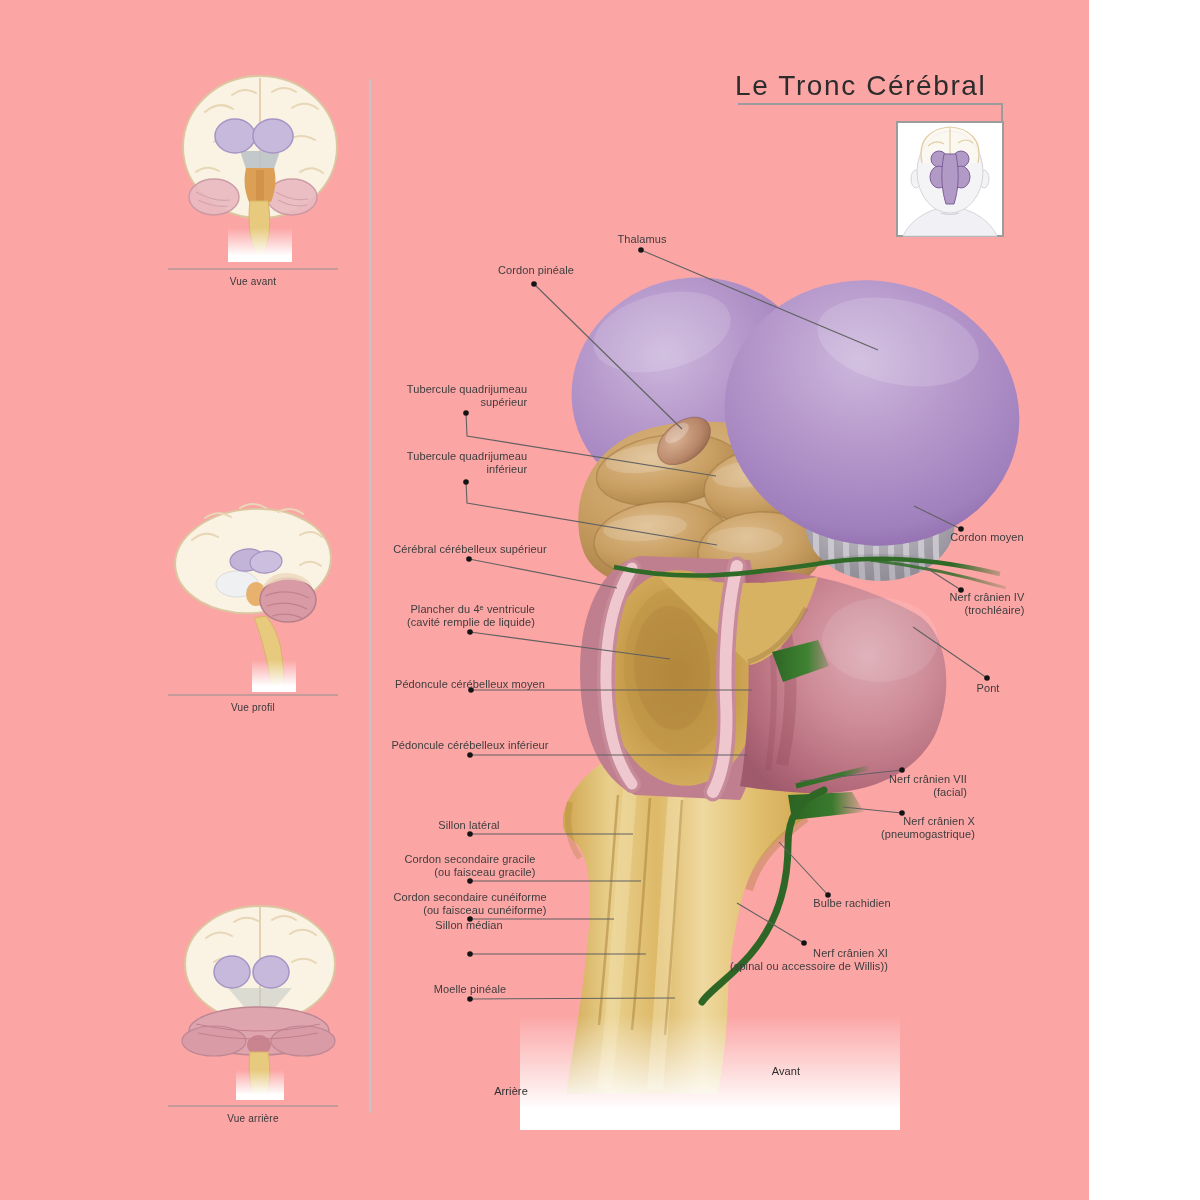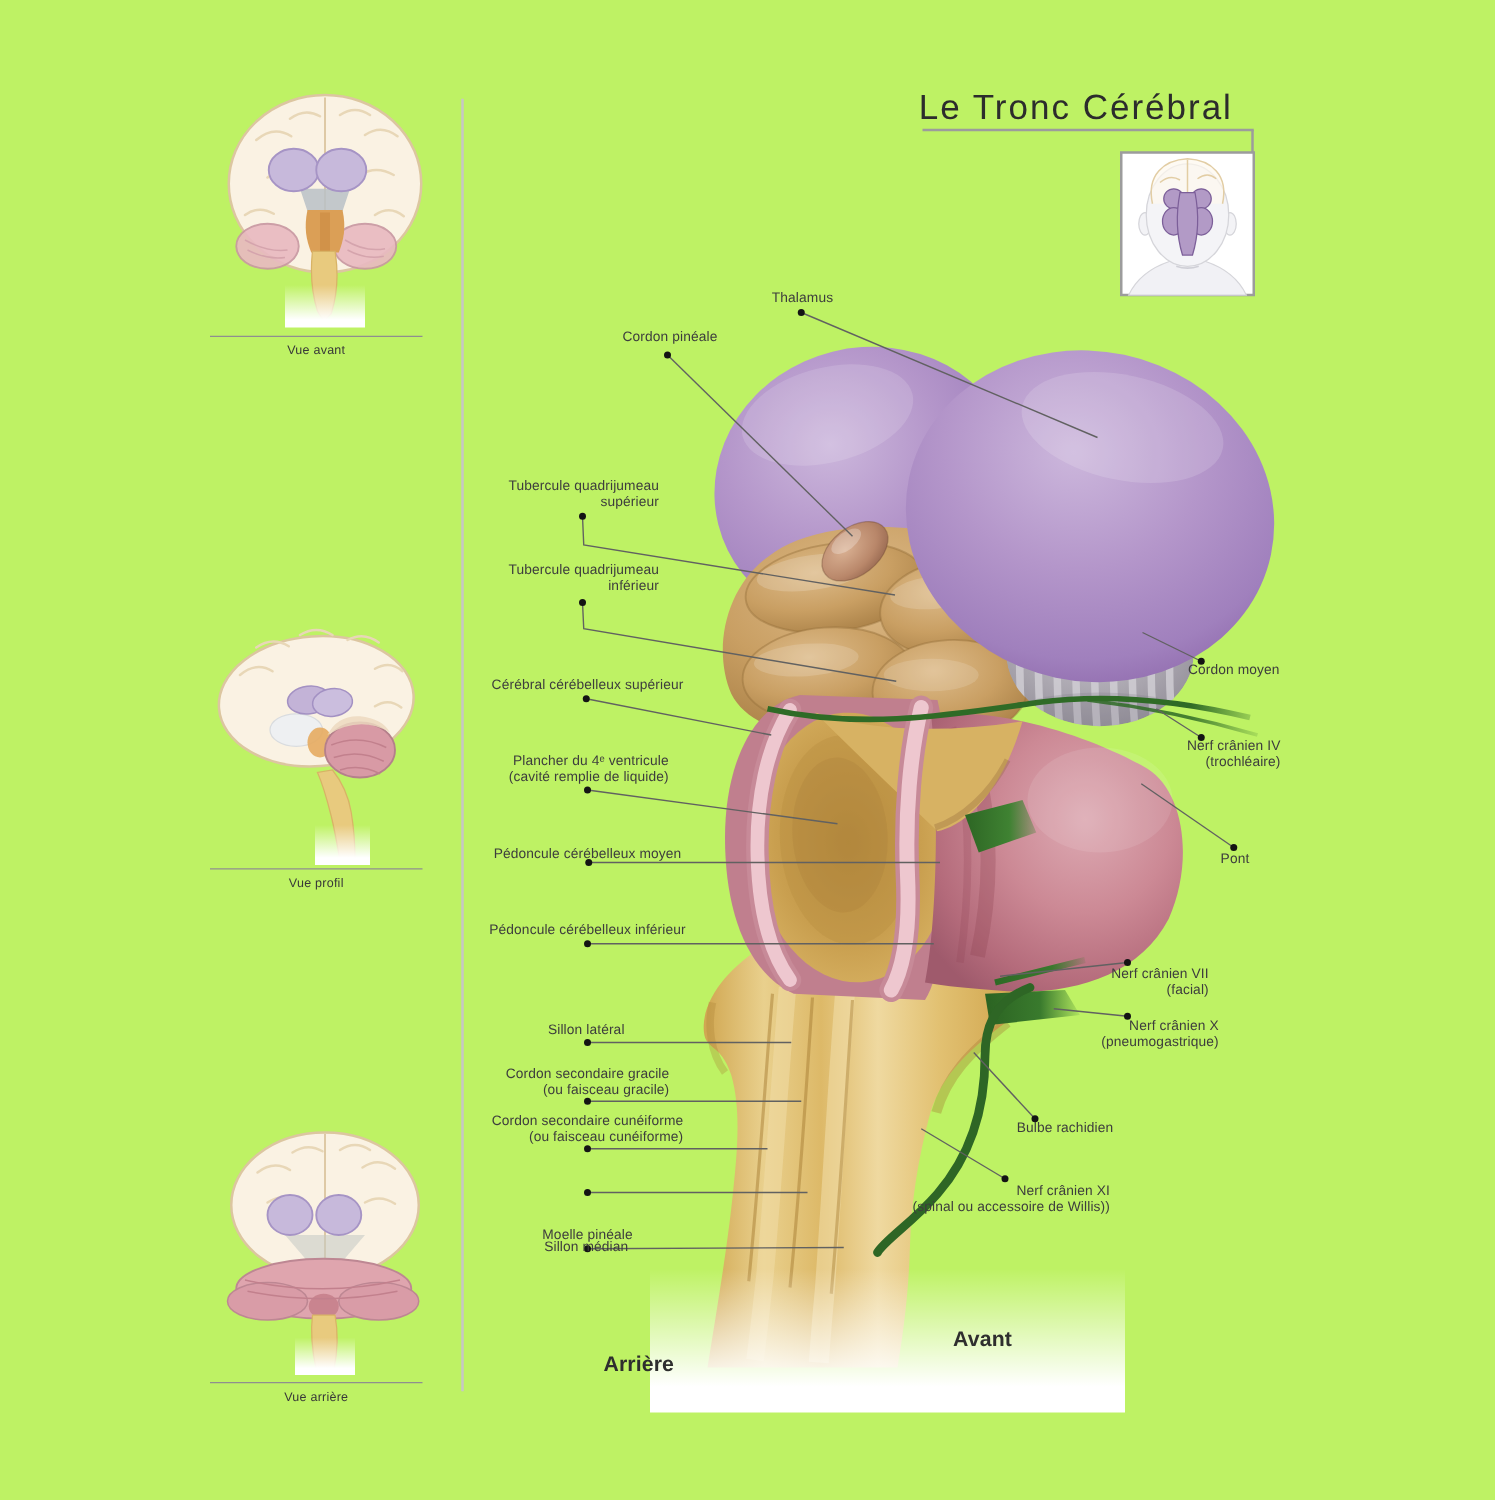--- a/index.html
+++ b/index.html
@@ -1,26 +1,26 @@
 <!DOCTYPE html>
 <html><head>
 <meta charset="utf-8">
 <style>
   html,body { margin:0; padding:0; background:#ffffff; }
   .canvas {
-    position:relative; width:1196px; height:1200px; background:#bef264;
+    position:relative; width:1089px; height:1200px; background:#fca5a5;
     font-family:"Liberation Sans","DejaVu Sans",sans-serif; overflow:hidden;
   }
   svg.art { position:absolute; left:0; top:0; }
   .lbl {
     position:absolute; transform:translate(-50%,-50%);
     font-size:11px; line-height:13px; color:#3d3d3d;
     text-align:right; white-space:pre-line; letter-spacing:.1px;
   }
-  .lbl.b { font-weight:bold; font-size:17px; color:#2e2e2e; }
+  .lbl.b { font-weight:normal; font-size:11px; color:#2e2e2e; }
   .caption {
     position:absolute; transform:translate(-50%,-50%);
     font-size:10px; color:#383838; letter-spacing:.2px;
   }
   .title {
     position:absolute; left:735px; top:70px;
     font-size:28px; font-weight:300; letter-spacing:1.6px; color:#2c2c2c;
   }
 </style>
 </head>
@@ -308,21 +308,21 @@
   <div class="lbl" style="left:470px;top:549px">Cérébral cérébelleux supérieur</div>
   <div class="lbl" style="left:471px;top:616px">Plancher du 4ᵉ ventricule
 (cavité remplie de liquide)</div>
   <div class="lbl" style="left:470px;top:684px">Pédoncule cérébelleux moyen</div>
   <div class="lbl" style="left:470px;top:745px">Pédoncule cérébelleux inférieur</div>
   <div class="lbl" style="left:469px;top:825px">Sillon latéral</div>
   <div class="lbl" style="left:470px;top:866px">Cordon secondaire gracile
 (ou faisceau gracile)</div>
   <div class="lbl" style="left:470px;top:904px">Cordon secondaire cunéiforme
 (ou faisceau cunéiforme)</div>
-  <div class="lbl" style="left:469px;top:998px">Sillon médian</div>
+  <div class="lbl" style="left:469px;top:925px">Sillon médian</div>
   <div class="lbl" style="left:470px;top:989px">Moelle pinéale</div>
   <div class="lbl" style="left:987px;top:537px">Cordon moyen</div>
   <div class="lbl" style="left:987px;top:604px">Nerf crânien IV
 (trochléaire)</div>
   <div class="lbl" style="left:988px;top:688px">Pont</div>
   <div class="lbl" style="left:928px;top:786px">Nerf crânien VII
 (facial)</div>
   <div class="lbl" style="left:928px;top:828px">Nerf crânien X
 (pneumogastrique)</div>
   <div class="lbl" style="left:852px;top:903px">Bulbe rachidien</div>

